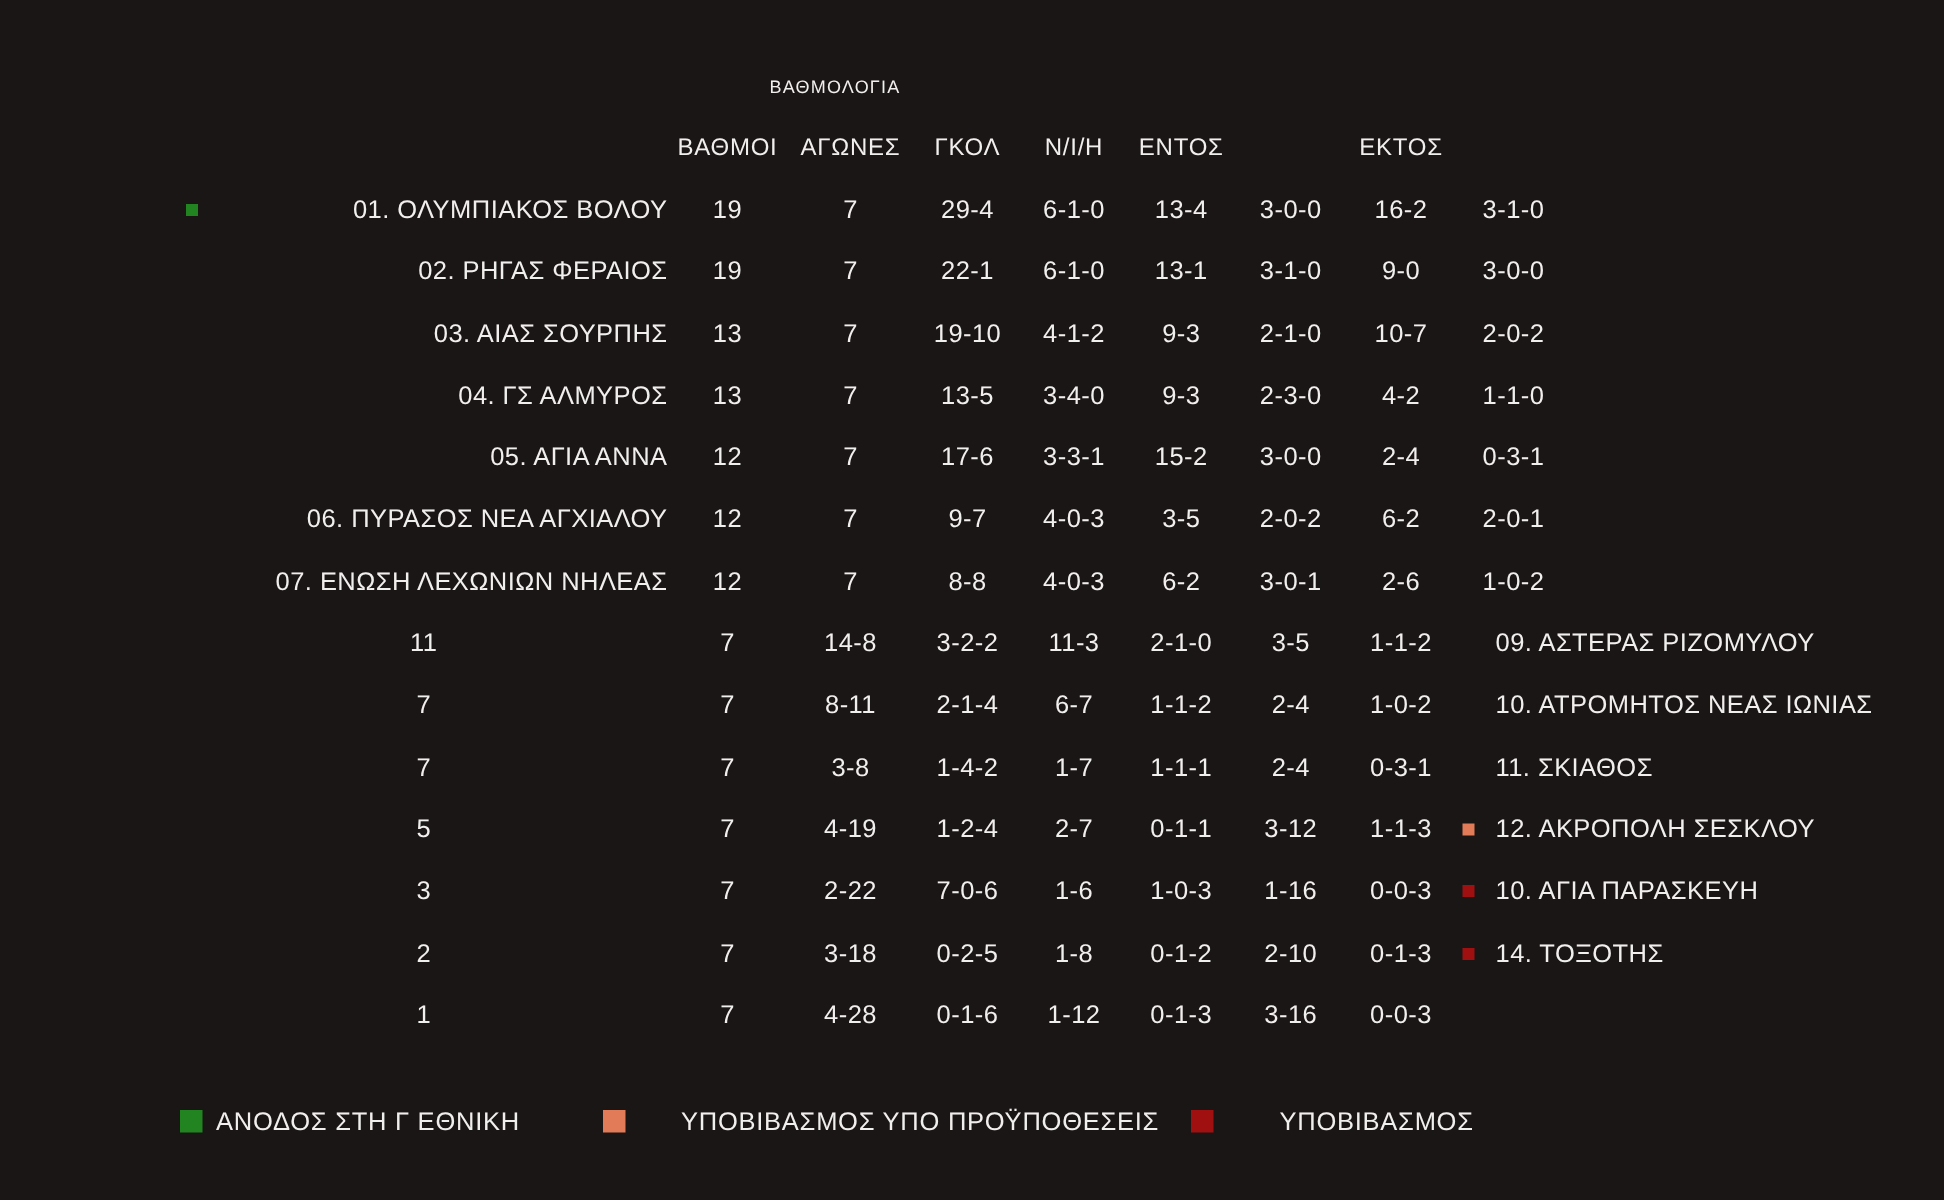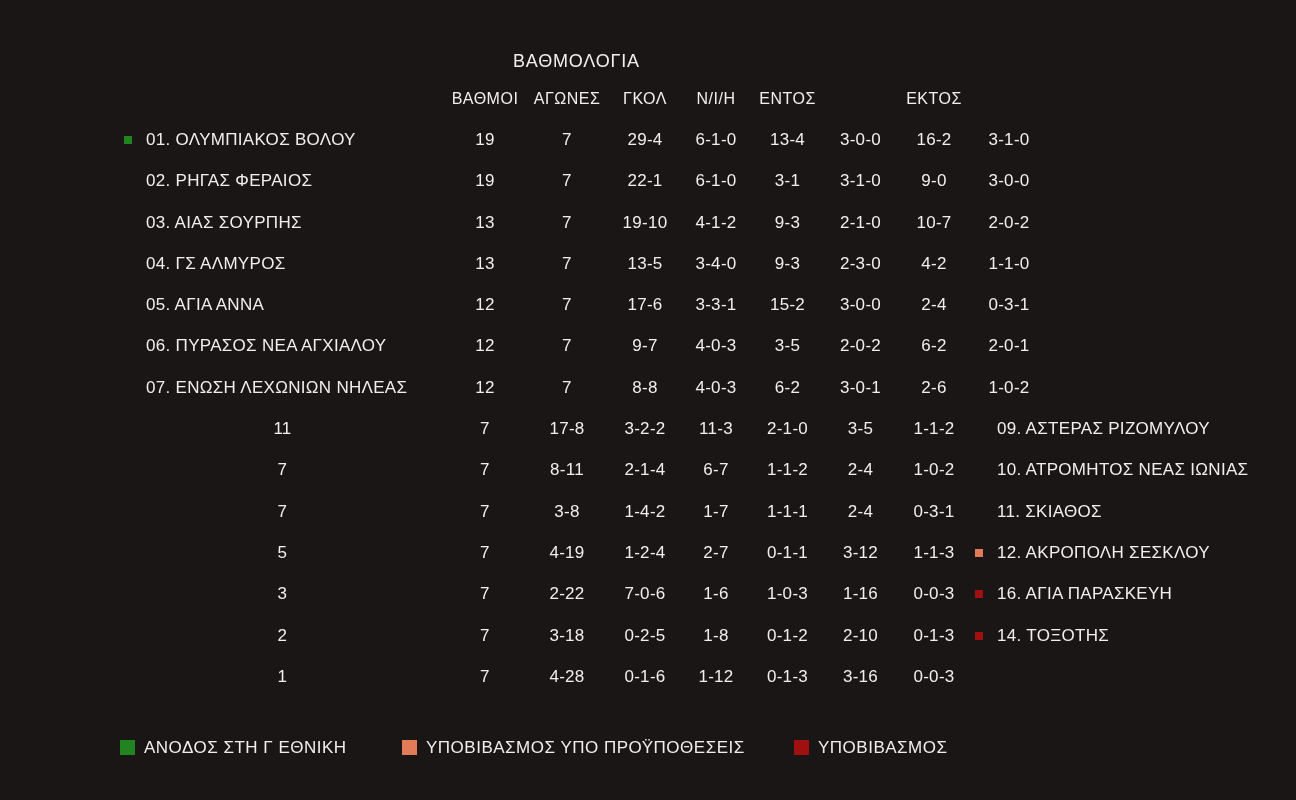--- a/index.html
+++ b/index.html
@@ -8,42 +8,42 @@
     background: #1a1616;
     position: relative;
     overflow: hidden;
     font-family: "Liberation Sans", "DejaVu Sans", sans-serif;
     color: #f1efed;
     -webkit-font-smoothing: antialiased;
   }
   .title {
     position: absolute;
     left: 513px; top: 51px;
-    font-size: 18px;
+    font-size: 12px;
     letter-spacing: 0.8px;
     white-space: nowrap;
   }
   .grid {
     position: absolute;
     left: 120px; top: 78px;
     display: grid;
     grid-template-columns: 325px 80px 84px 72px 70px 73px 73px 74px 76px;
     grid-auto-rows: 41.3px;
   }
   .cell {
     display: flex;
     align-items: center;
     justify-content: center;
     font-size: 17px;
     letter-spacing: 0.3px;
     white-space: nowrap;
   }
   .cell.header { font-size: 16px; letter-spacing: 0.5px; }
   .cell.team {
-    justify-content: flex-start;
+    justify-content: space-between;
     padding-left: 4px;
   }
   .marker {
     width: 8px; height: 8px;
     margin-right: 14px;
     flex: 0 0 8px;
     display: inline-block;
   }
   .marker.empty { background: transparent !important; }
   .legend {
@@ -98,21 +98,21 @@
     <div class="cell num">16-2</div>
     <div class="cell num">3-1-0</div>
     <div class="cell team">
       <span class="marker empty"></span>
       <span>02. ΡΗΓΑΣ ΦΕΡΑΙΟΣ</span>
     </div>
     <div class="cell num">19</div>
     <div class="cell num">7</div>
     <div class="cell num">22-1</div>
     <div class="cell num">6-1-0</div>
-    <div class="cell num">3-1</div>
+    <div class="cell num">13-1</div>
     <div class="cell num">3-1-0</div>
     <div class="cell num">9-0</div>
     <div class="cell num">3-0-0</div>
     <div class="cell team">
       <span class="marker empty"></span>
       <span>03. ΑΙΑΣ ΣΟΥΡΠΗΣ</span>
     </div>
     <div class="cell num">13</div>
     <div class="cell num">7</div>
     <div class="cell num">19-10</div>
@@ -164,21 +164,21 @@
     <div class="cell num">12</div>
     <div class="cell num">7</div>
     <div class="cell num">8-8</div>
     <div class="cell num">4-0-3</div>
     <div class="cell num">6-2</div>
     <div class="cell num">3-0-1</div>
     <div class="cell num">2-6</div>
     <div class="cell num">1-0-2</div>
     <div class="cell num">11</div>
     <div class="cell num">7</div>
-    <div class="cell num">17-8</div>
+    <div class="cell num">14-8</div>
     <div class="cell num">3-2-2</div>
     <div class="cell num">11-3</div>
     <div class="cell num">2-1-0</div>
     <div class="cell num">3-5</div>
     <div class="cell num">1-1-2</div>
     <div class="cell team">
       <span class="marker empty"></span>
       <span>09. ΑΣΤΕΡΑΣ ΡΙΖΟΜΥΛΟΥ</span>
     </div>
     <div class="cell num">7</div>
@@ -220,21 +220,21 @@
     <div class="cell num">3</div>
     <div class="cell num">7</div>
     <div class="cell num">2-22</div>
     <div class="cell num">7-0-6</div>
     <div class="cell num">1-6</div>
     <div class="cell num">1-0-3</div>
     <div class="cell num">1-16</div>
     <div class="cell num">0-0-3</div>
     <div class="cell team">
       <span class="marker" style="background: rgb(160, 16, 16);"></span>
-      <span>16. ΑΓΙΑ ΠΑΡΑΣΚΕΥΗ</span>
+      <span>10. ΑΓΙΑ ΠΑΡΑΣΚΕΥΗ</span>
     </div>
     <div class="cell num">2</div>
     <div class="cell num">7</div>
     <div class="cell num">3-18</div>
     <div class="cell num">0-2-5</div>
     <div class="cell num">1-8</div>
     <div class="cell num">0-1-2</div>
     <div class="cell num">2-10</div>
     <div class="cell num">0-1-3</div>
     <div class="cell team">
@@ -249,21 +249,21 @@
     <div class="cell num">0-1-3</div>
     <div class="cell num">3-16</div>
     <div class="cell num">0-0-3</div>
   </div>
 
 <div class="legend" id="legend">
     <div class="legend-item" style="left: 120px;">
       <span class="legend-square" style="background: rgb(33, 132, 33);"></span>
       <span class="legend-label">ΑΝΟΔΟΣ ΣΤΗ Γ ΕΘΝΙΚΗ</span>
     </div>
-    <div class="legend-item" style="left: 402px;">
+    <div class="legend-item" style="left: 402px; gap: 28px;">
       <span class="legend-square" style="background: rgb(225, 123, 88);"></span>
       <span class="legend-label">ΥΠΟΒΙΒΑΣΜΟΣ ΥΠΟ ΠΡΟΫΠΟΘΕΣΕΙΣ</span>
     </div>
-    <div class="legend-item" style="left: 794px;">
+    <div class="legend-item" style="left: 794px; gap: 35px;">
       <span class="legend-square" style="background: rgb(160, 16, 16);"></span>
       <span class="legend-label">ΥΠΟΒΙΒΑΣΜΟΣ</span>
     </div>
   </div>
 
 </body></html>

